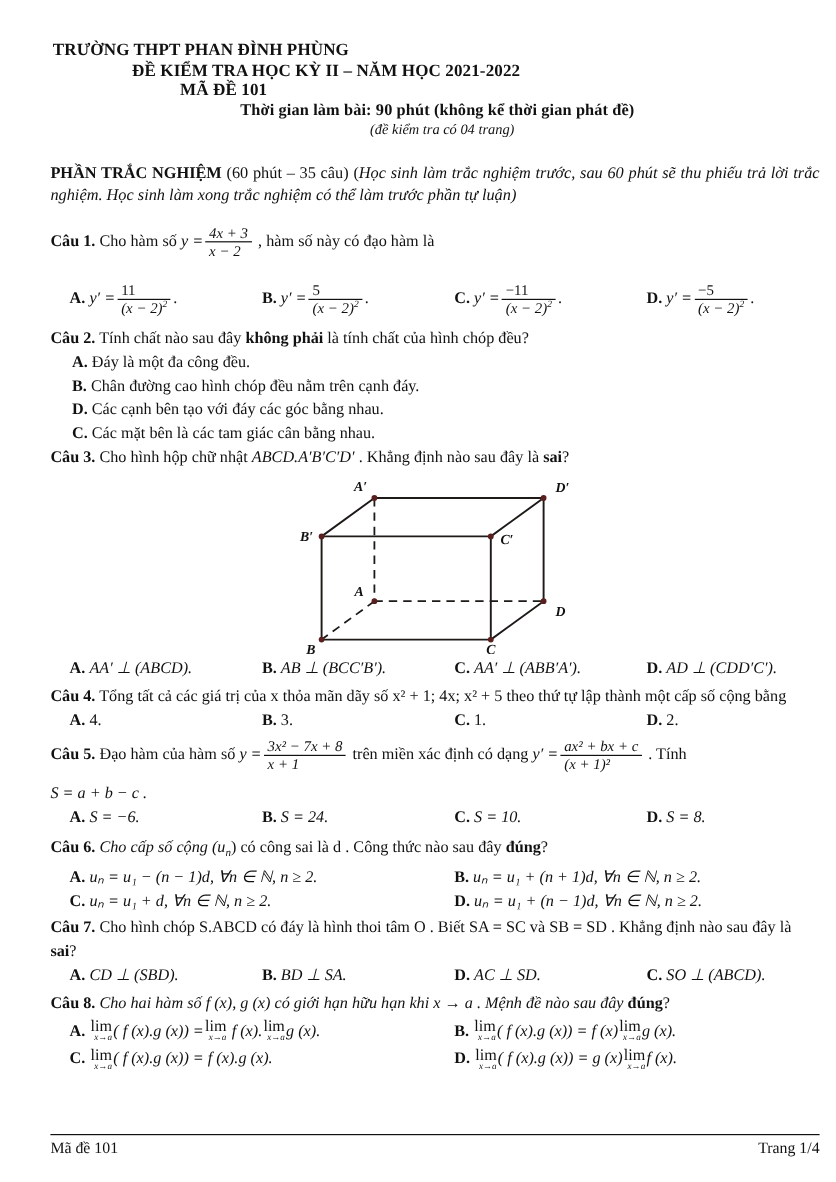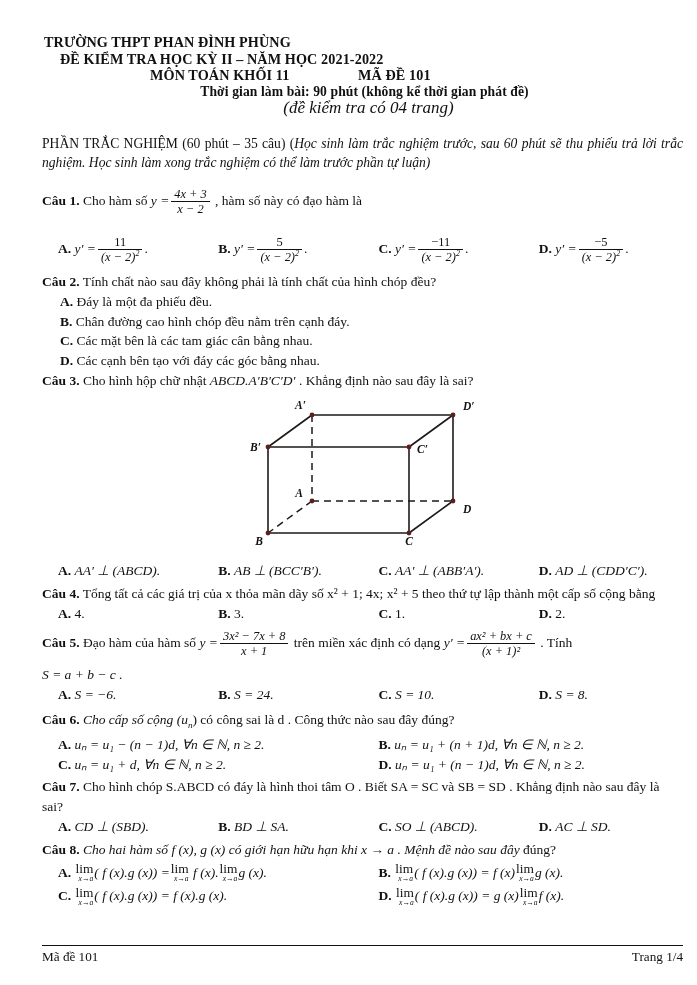--- a/index.html
+++ b/index.html
@@ -8,47 +8,47 @@
     font-family:"Liberation Serif","DejaVu Serif",serif;
     color:#111;
     -webkit-font-smoothing:none;
   }
   .page{position:relative; width:697px; height:985px; box-sizing:border-box;}
 
   
   .header{padding-top:34px;}
   .h-line{font-weight:bold; font-size:14.2px; line-height:16.5px; letter-spacing:.1px;}
   .h-school{padding-left:44px;}
-  .h-exam{padding-left:60px; font-size:14.2px;}
+  .h-exam{padding-left:110px; font-size:14.2px;}
   .h-row3{padding-left:150px; display:flex;}
   .h-row3 .sub{width:208px;}
   .h-time{text-align:center; padding-left:32px; font-size:13.6px;}
   .h-note{text-align:center; padding-left:40px; font-style:italic; font-weight:normal;
-          font-size:17px; line-height:16px;}
+          font-size:12px; line-height:16px;}
 
   
   .intro{margin:18px 0 0 0; padding:0 14px 0 42px; font-size:13.6px; line-height:19px; text-align:justify;}
-  .intro b{font-weight:normal;}
+  .intro b{font-weight:bold;}
   .intro i{font-style:italic;}
 
   
   .qwrap{padding:0 14px 0 42px;}
   .q{font-size:13.5px; line-height:20px; margin-top:5px;}
   .q .lbl{font-weight:bold;}
-  .q b{font-weight:normal;}
+  .q b{font-weight:bold;}
   .opts{display:flex; font-size:13.5px; line-height:20px;}
   .opts4 > div{width:25%; padding-left:16px; box-sizing:border-box;}
   .opts2 > div{width:50%; padding-left:16px; box-sizing:border-box;}
   .optcol{padding-left:16px; font-size:13.5px; line-height:19.5px;}
   .optcol > div{padding-left:2px;}
   .ol{font-weight:bold;}
 
   
   .mi{font-style:italic; font-family:"Liberation Serif",serif;}
-  .frac{display:inline-block; vertical-align:-0.62em; text-align:center; margin:0 2px;}
+  .frac{display:inline-block; vertical-align:-0.62em; text-align:left; margin:0 2px;}
   .frac .num{display:block; padding:0 3px; font-size:12.4px; line-height:13px;}
   .frac .den{display:block; padding:0 3px; border-top:1px solid #111; font-size:12.4px; line-height:14px;}
   sup{font-size:.64em; vertical-align:super; line-height:0;}
   .lim{display:inline-block; text-align:right; vertical-align:-0.35em; margin:0 1px;}
   .lim .lt{display:block; font-size:13.4px; line-height:12px;}
   .lim .lb{display:block; font-size:7.6px; line-height:8px; font-style:italic;}
 
   
   .figwrap{width:100%; display:flex; justify-content:center; margin:2px 0 0 0;}
 
@@ -59,21 +59,20 @@
 </style>
 </head>
 <body>
 
 <div class="page">
 
   <div class="header">
     <div class="h-line h-school">TRƯỜNG THPT PHAN ĐÌNH PHÙNG</div>
     <div class="h-line h-exam">ĐỀ KIỂM TRA HỌC KỲ II – NĂM HỌC 2021-2022</div>
     <div class="h-line h-row3">
-      <span class="sub">MÔN TOÁN KHỐI 11</span>
       <span>MÃ ĐỀ 101</span>
     </div>
     <div class="h-line h-time">Thời gian làm bài: 90 phút (không kể thời gian phát đề)</div>
     <div class="h-note">(đề kiểm tra có 04 trang)</div>
   </div>
 
   <div class="intro">
     <b>PHẦN TRẮC NGHIỆM</b><span> (60 phút – 35 câu) (</span><i>Học sinh làm trắc nghiệm trước, sau 60 phút sẽ thu phiếu trả lời trắc nghiệm. Học sinh làm xong trắc nghiệm có thể làm trước phần tự luận)</i>
   </div>
 
@@ -98,24 +97,24 @@
       <div>
         <span class="ol">D.</span>
         <span class="mi">y′ =</span><span class="frac"><span class="num">−5</span><span class="den mi"><span>(x − 2)</span><sup>2</sup></span></span><span>.</span>
       </div>
     </div>
 
     <div class="q" style="margin-top:8px;">
       <span class="lbl">Câu 2.</span><span> Tính chất nào sau đây </span><b>không phải</b><span> là tính chất của hình chóp đều?</span>
     </div>
     <div class="optcol">
-      <div><span class="ol">A.</span> <span>Đáy là một đa phiếu đều.</span></div>
+      <div><span class="ol">A.</span> <span>Đáy là một đa công đều.</span></div>
       <div><span class="ol">B.</span> <span>Chân đường cao hình chóp đều nằm trên cạnh đáy.</span></div>
+      <div><span class="ol">D.</span> <span>Các cạnh bên tạo với đáy các góc bằng nhau.</span></div>
       <div><span class="ol">C.</span> <span>Các mặt bên là các tam giác cân bằng nhau.</span></div>
-      <div><span class="ol">D.</span> <span>Các cạnh bên tạo với đáy các góc bằng nhau.</span></div>
     </div>
 
     <div class="q" style="margin-top:1px;">
       <span class="lbl">Câu 3.</span><span> Cho hình hộp chữ nhật  </span><span class="mi">ABCD.A′B′C′D′</span><span> . Khẳng định nào sau đây là </span><b>sai</b><span>?</span>
     </div>
 
     <div class="figwrap">
       <svg width="300" height="152" viewBox="0 0 300 152">
         <g fill="none" stroke="#1d1a18" stroke-width="1.6" stroke-linecap="round">
 
@@ -154,21 +153,21 @@
           <text x="250" y="120" text-anchor="start">D</text>
           <text x="90" y="104" text-anchor="end">A</text>
           <text x="48" y="58" text-anchor="end">B′</text>
           <text x="204" y="60" text-anchor="start">C′</text>
           <text x="250" y="17" text-anchor="start">D′</text>
           <text x="93" y="16" text-anchor="end">A′</text>
         </g>
       </svg>
     </div>
 
-    <div class="opts opts4" style="margin-top:16px;">
+    <div class="opts opts4" style="margin-top:2px;">
       <div><span class="ol">A.</span> <span class="mi">AA′ ⊥ (ABCD).</span></div>
       <div><span class="ol">B.</span> <span class="mi">AB ⊥ (BCC′B′).</span></div>
       <div><span class="ol">C.</span> <span class="mi">AA′ ⊥ (ABB′A′).</span></div>
       <div><span class="ol">D.</span> <span class="mi">AD ⊥ (CDD′C′).</span></div>
     </div>
 
     <div class="q" style="margin-top:3px;">
       <span class="lbl">Câu 4.</span><span> Tổng tất cả các giá trị của  x  thỏa mãn dãy số  x² + 1;  4x;  x² + 5  theo thứ tự lập thành một cấp số cộng bằng</span>
     </div>
     <div class="opts opts4">
@@ -200,22 +199,22 @@
       <div><span class="ol">C.</span> <span class="mi">uₙ = u₁ + d, ∀n ∈ ℕ, n ≥ 2.</span></div>
       <div><span class="ol">D.</span> <span class="mi">uₙ = u₁ + (n − 1)d, ∀n ∈ ℕ, n ≥ 2.</span></div>
     </div>
 
     <div class="q" style="margin-top:2px;">
       <span class="lbl">Câu 7.</span><span> Cho hình chóp  S.ABCD  có đáy là hình thoi tâm  O . Biết  SA = SC  và  SB = SD . Khẳng định nào sau đây là </span><b>sai</b><span>?</span>
     </div>
     <div class="opts opts4">
       <div><span class="ol">A.</span> <span class="mi">CD ⊥ (SBD).</span></div>
       <div><span class="ol">B.</span> <span class="mi">BD ⊥ SA.</span></div>
+      <div><span class="ol">D.</span> <span class="mi">AC ⊥ SD.</span></div>
       <div><span class="ol">C.</span> <span class="mi">SO ⊥ (ABCD).</span></div>
-      <div><span class="ol">D.</span> <span class="mi">AC ⊥ SD.</span></div>
     </div>
 
     <div class="q" style="margin-top:3px;">
       <span class="lbl">Câu 8.</span><span class="mi"> Cho hai hàm số  f (x), g (x)  có giới hạn hữu hạn khi  x → a . Mệnh đề nào sau đây </span><b>đúng</b><span>?</span>
     </div>
     <div class="opts opts2" style="margin-top:3px;">
       <div>
         <span class="ol">A.</span>
         <span class="lim"><span class="lt">lim</span><span class="lb">x→a</span></span><span class="mi">( f (x).g (x)) =</span><span class="lim"><span class="lt">lim</span><span class="lb">x→a</span></span><span class="mi"> f (x).</span><span class="lim"><span class="lt">lim</span><span class="lb">x→a</span></span><span class="mi">g (x).</span>
       </div>

